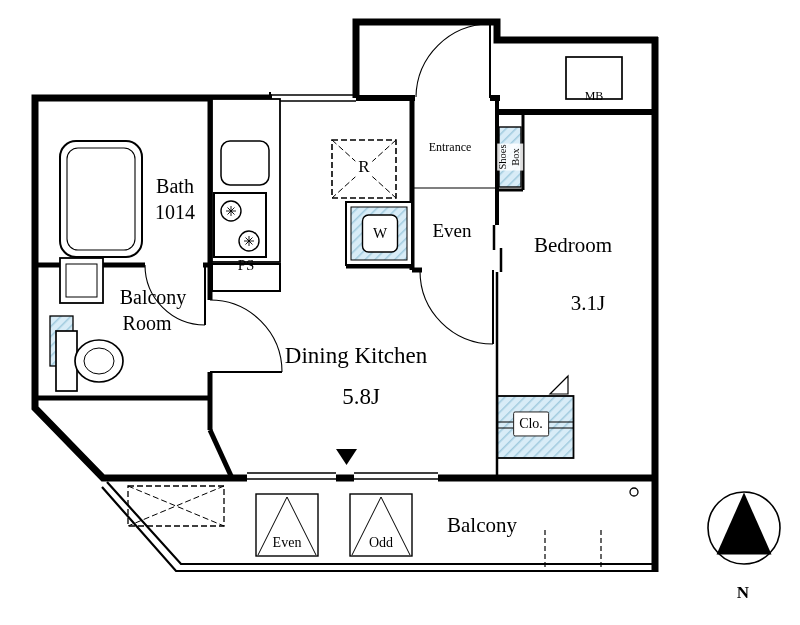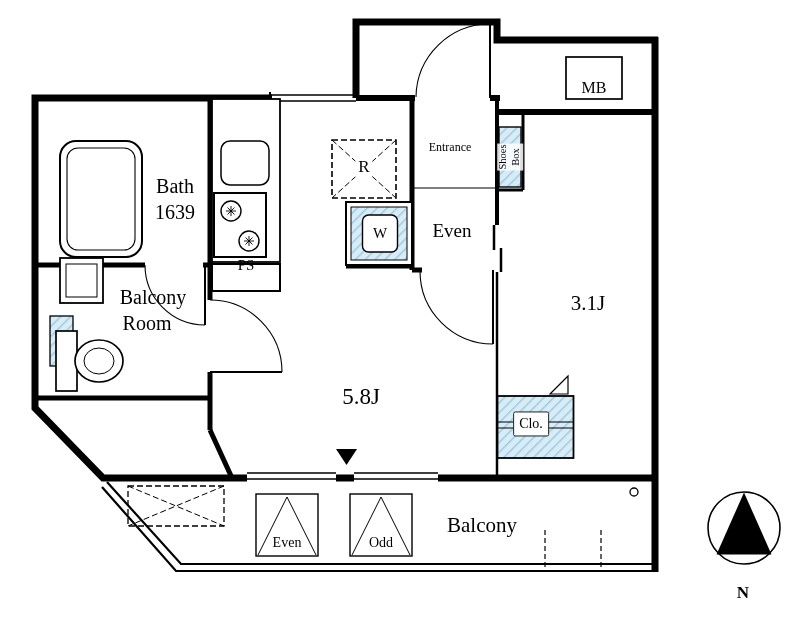--- a/index.html
+++ b/index.html
@@ -142,32 +142,34 @@
     </g>
     <polygon class="fw" points="336,449 357,449 346.5,465"></polygon>
 
     <g>
       <circle class="wl" cx="744" cy="528" r="36" fill="#fff" stroke-width="1.6"></circle>
       <path class="fw" d="M744,492.5 L716.5,554.5 L771.5,554.5 Z"></path>
     </g>
   </svg>
 
   <div class="label" style="left:175px;top:186px;font-size:20px">Bath</div>
-  <div class="label" style="left:175px;top:212px;font-size:20px">1639</div>
+  <div class="label" style="left:175px;top:212px;font-size:20px">1014</div>
   <div class="label" style="left:246px;top:265px;font-size:15px">PS</div>
   <div class="label" style="left:153px;top:297px;font-size:20px">Balcony</div>
   <div class="label" style="left:147px;top:323px;font-size:20px">Room</div>
   <div class="label bgw" style="left:364px;top:167px;font-size:17px">R</div>
   <div class="label" style="left:380px;top:233px;font-size:15px">W</div>
   <div class="label" style="left:450px;top:147px;font-size:12px">Entrance</div>
   <div class="label rot" style="left:510px;top:157px;font-size:10.5px;background:rgba(255,255,255,.85);padding:0 1px">Shoes
 Box</div>
   <div class="label" style="left:452px;top:231px;font-size:19px">Even</div>
-  <div class="label" style="left:594px;top:88px;font-size:16px">MB</div>
+  <div class="label" style="left:594px;top:96px;font-size:12px">MB</div>
+  <div class="label" style="left:573px;top:246px;font-size:21px">Bedroom</div>
   <div class="label" style="left:588px;top:304px;font-size:21px">3.1J</div>
+  <div class="label" style="left:356px;top:356px;font-size:23px">Dining Kitchen</div>
   <div class="label" style="left:361px;top:397px;font-size:23px">5.8J</div>
   <div class="label clo-label" style="left:531px;top:424px;font-size:14px">Clo.</div>
   <div class="label" style="left:482px;top:526px;font-size:21px">Balcony</div>
   <div class="label bgw" style="left:287px;top:543px;font-size:14px">Even</div>
   <div class="label bgw" style="left:381px;top:543px;font-size:14px">Odd</div>
   <div class="label" style="left:743px;top:593px;font-size:17px;font-weight:bold">N</div>
 
 </div>
 
 </body></html>

